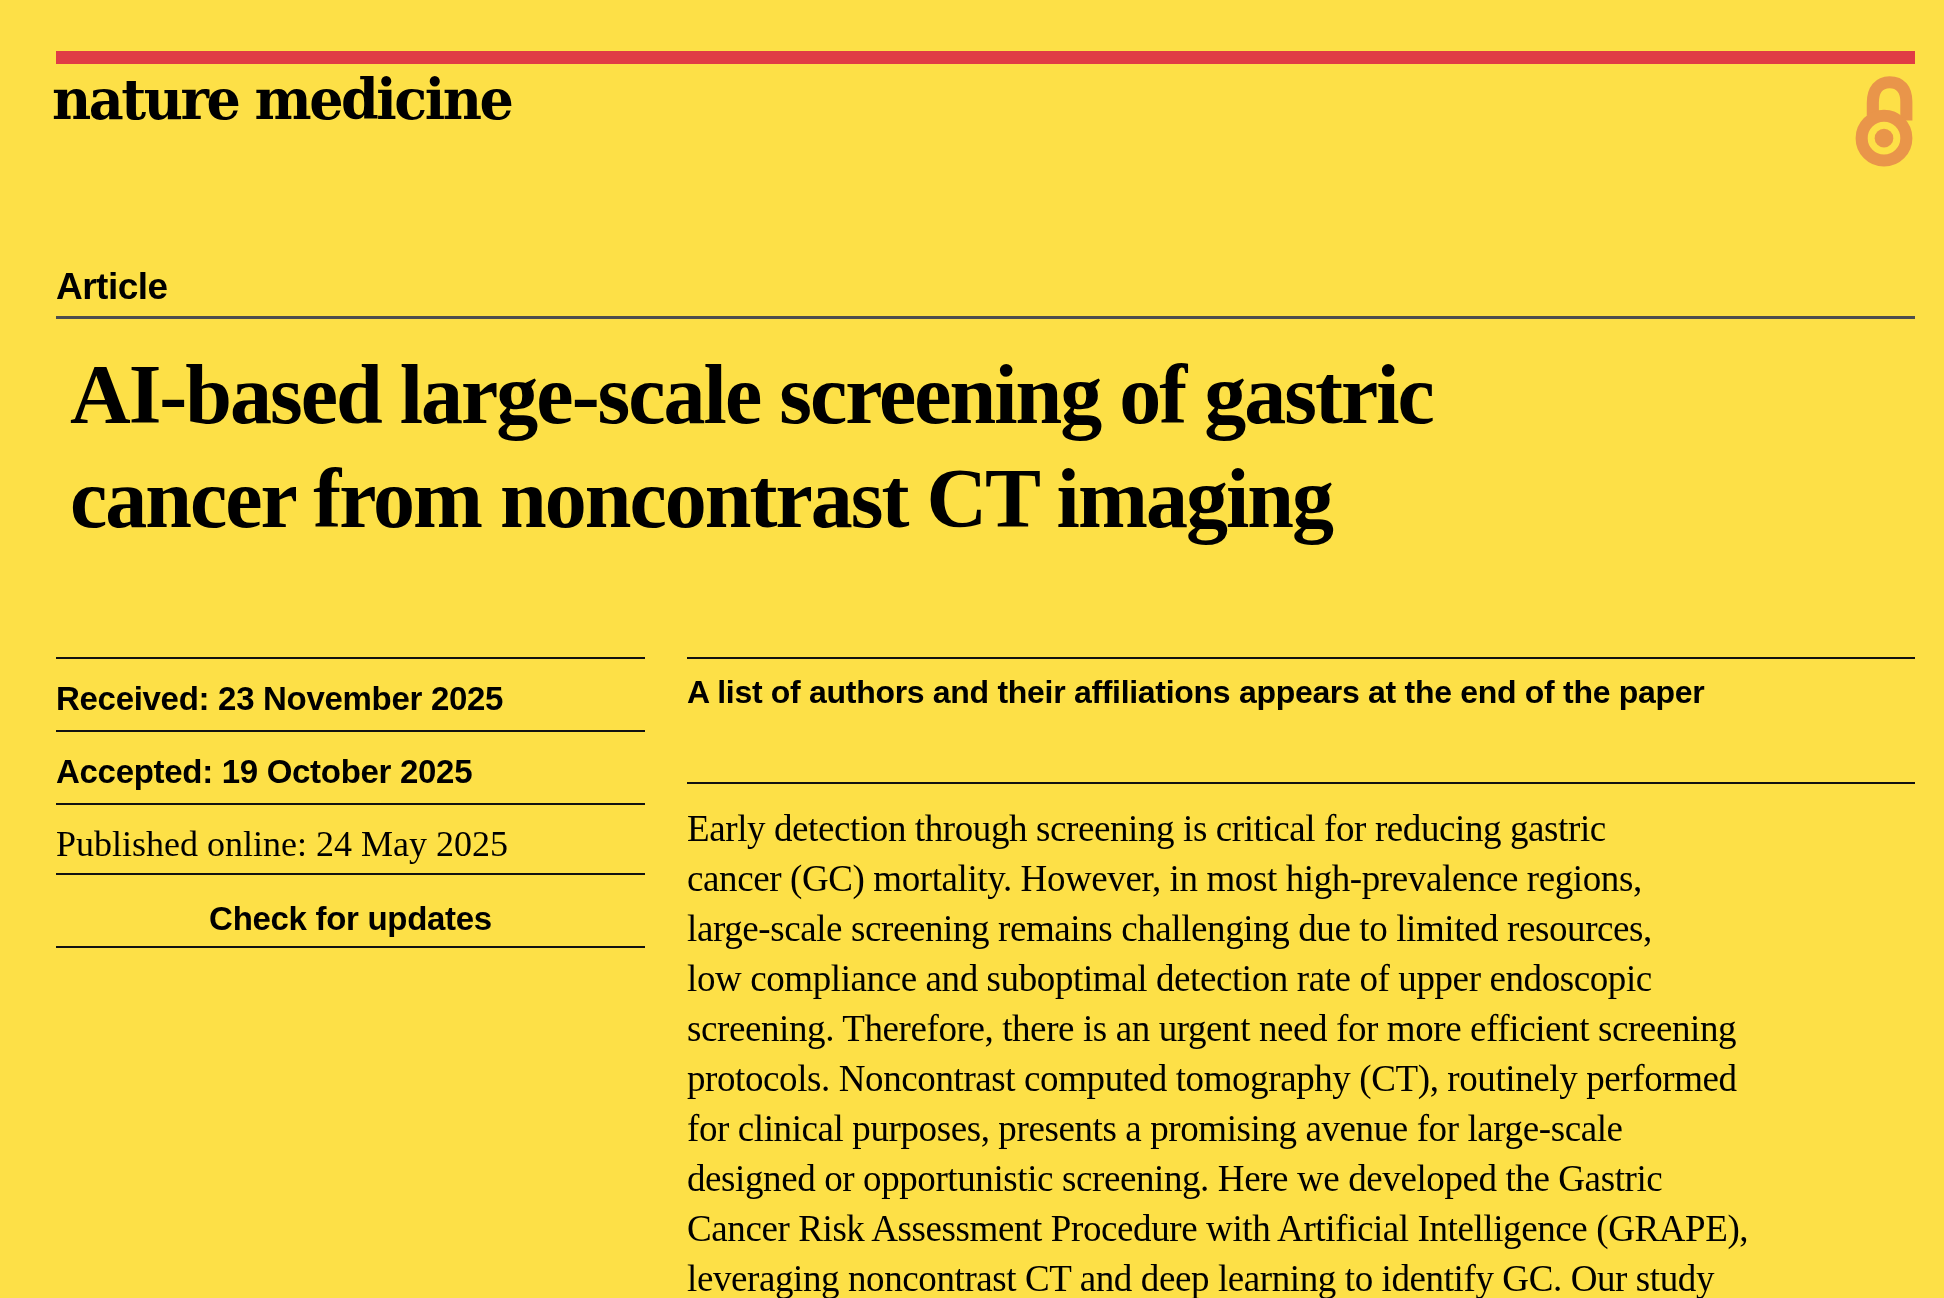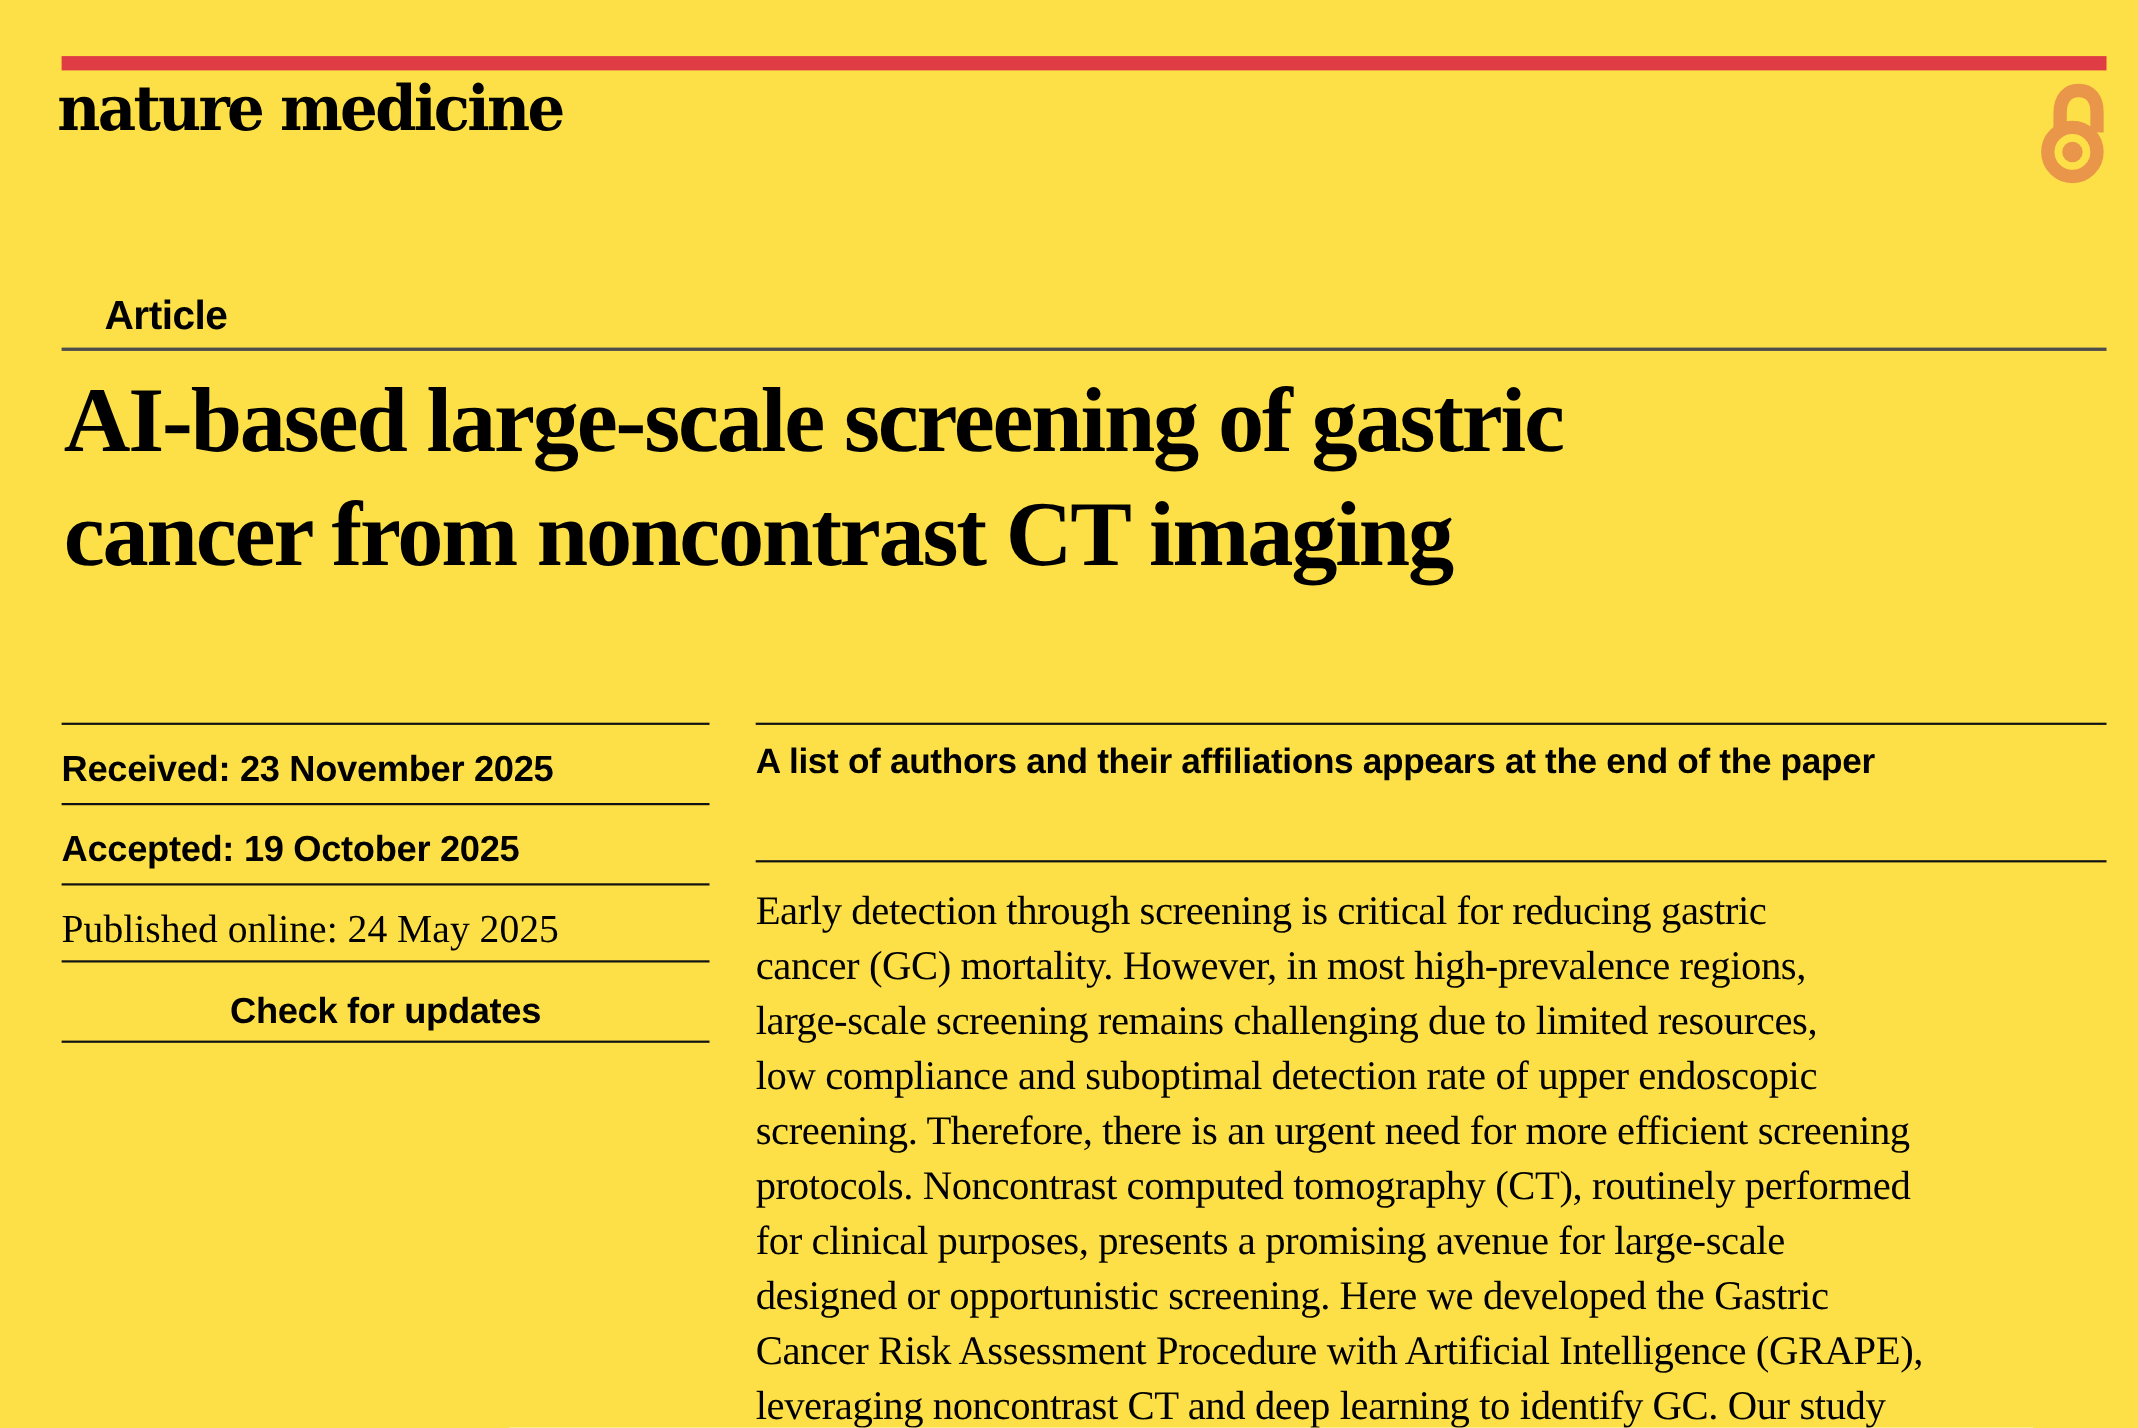--- a/index.html
+++ b/index.html
@@ -20,33 +20,33 @@
     position:absolute;left:52px;top:64px;
     font-family:"DejaVu Serif","Liberation Serif",serif;
     font-weight:bold;font-size:54px;line-height:66px;
     letter-spacing:-2.5px;color:var(--ink,#000);
     transform:scaleY(1.05);transform-origin:left top;
   }
   .oa-link{position:absolute;left:1854px;top:72px;width:60px;height:95px;display:block;}
   
   .kicker{
     position:absolute;left:56px;top:266px;
-    font-size:37px;font-weight:bold;letter-spacing:-0.5px;margin-left:39px;
+    font-size:37px;font-weight:bold;letter-spacing:-0.5px;
   }
   .doi{
     position:absolute;right:29px;top:271px;
     font-size:31px;font-weight:bold;letter-spacing:-0.3px;
     color:var(--link-blue,#306A9E);text-decoration:none;white-space:nowrap;
   }
   .headrule{
     position:absolute;left:56px;top:316px;width:1859px;height:3px;
     background:var(--rule-gray,#4D4D4D);
   }
   .title{
-    position:absolute;left:54px;top:327px;margin:4px;width:1750px;
+    position:absolute;left:54px;top:327px;margin:16px;width:1750px;
     font-family:"Liberation Serif","DejaVu Serif",serif;
     font-weight:bold;font-size:84px;line-height:104px;letter-spacing:-2px;
     white-space:pre-line;color:var(--ink,#000);
   }
   
   .rule{position:absolute;height:2px;background:#111;}
   .rule.l{left:56px;width:589px;}
   .rule.r{left:687px;width:1228px;}
   
   .meta{

